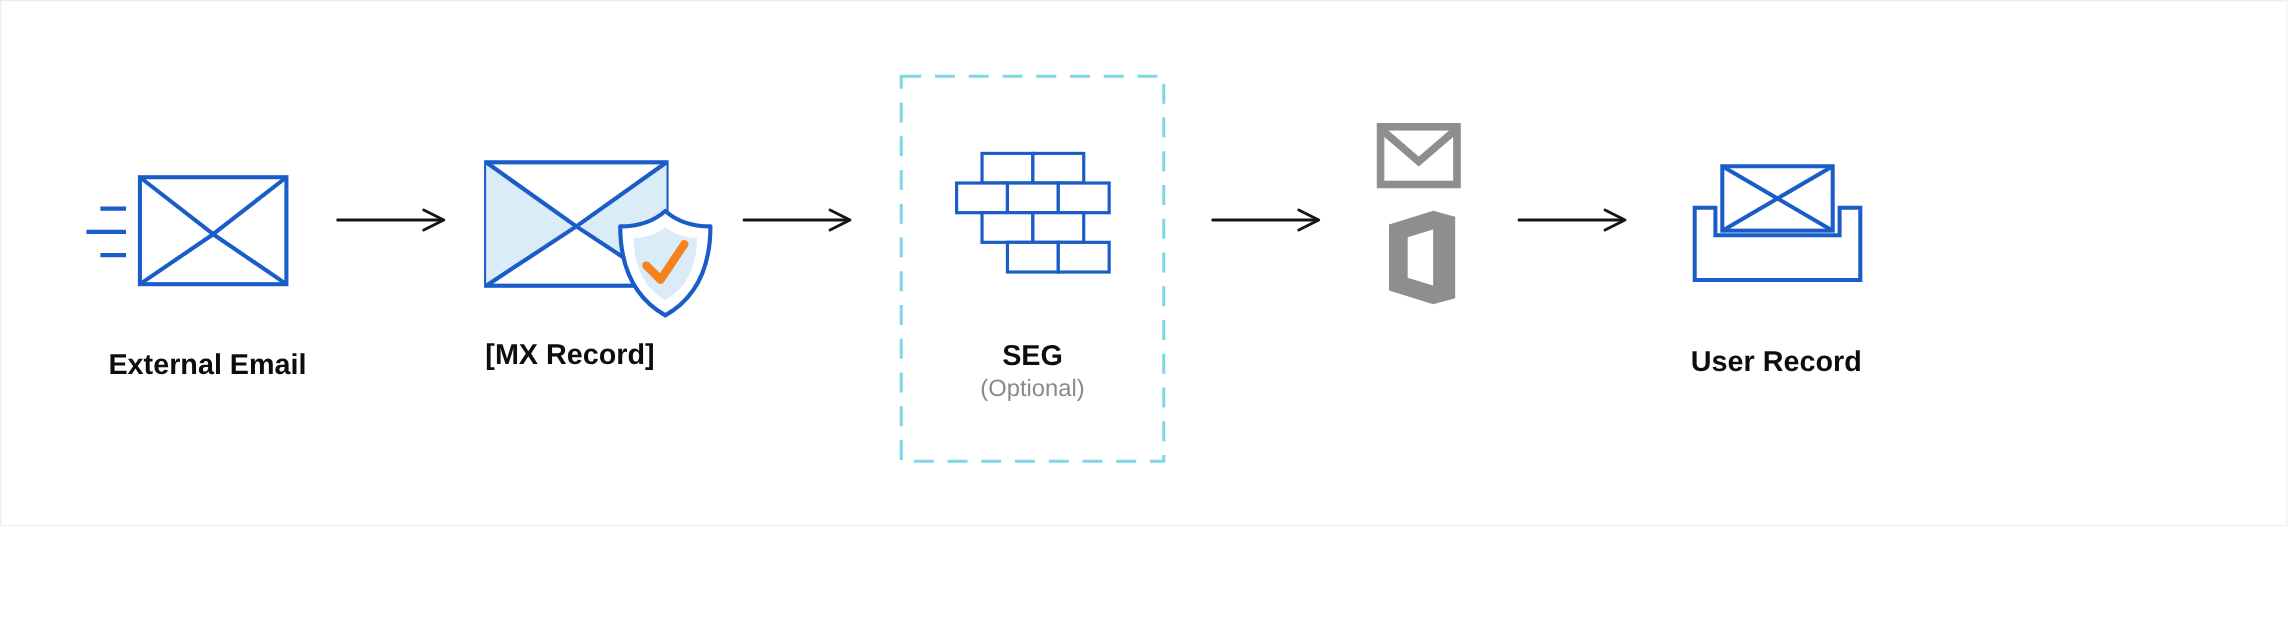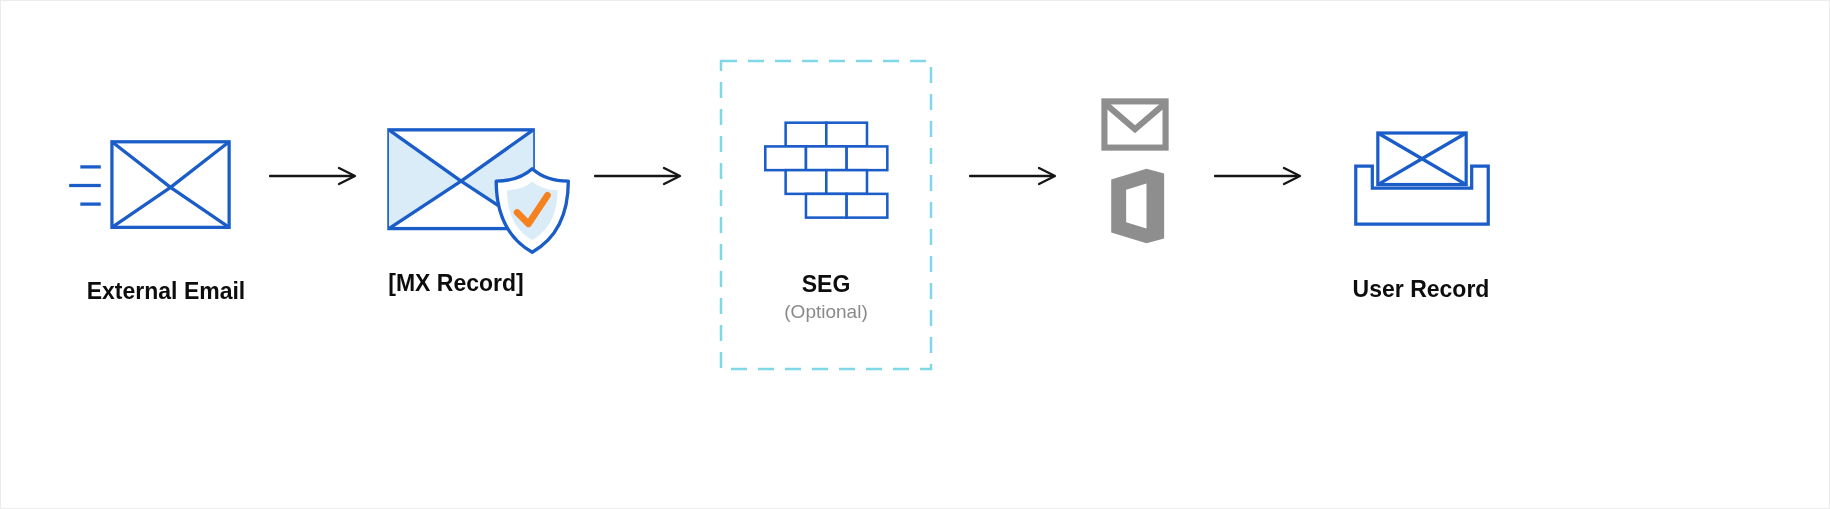--- a/index.html
+++ b/index.html
@@ -10,21 +10,21 @@
     --icon-gray:#8e8e8e;
     --arrow-black:#151515;
     --text:#0d0d0d;
     --muted-text:#8a8a8a;
     --background:#ffffff;
   }
   html,body{margin:0;padding:0;background:#fff;}
   #canvas{
     position:relative;
     width:1830px;
-    height:509px;
+    height:421px;
     background:var(--background);
     border:1px solid #ececec;
     box-sizing:border-box;
     font-family:"Liberation Sans", sans-serif;
     overflow:hidden;
   }
   .abs{position:absolute;}
   .node-label{
     font-weight:600;
     font-size:23px;

